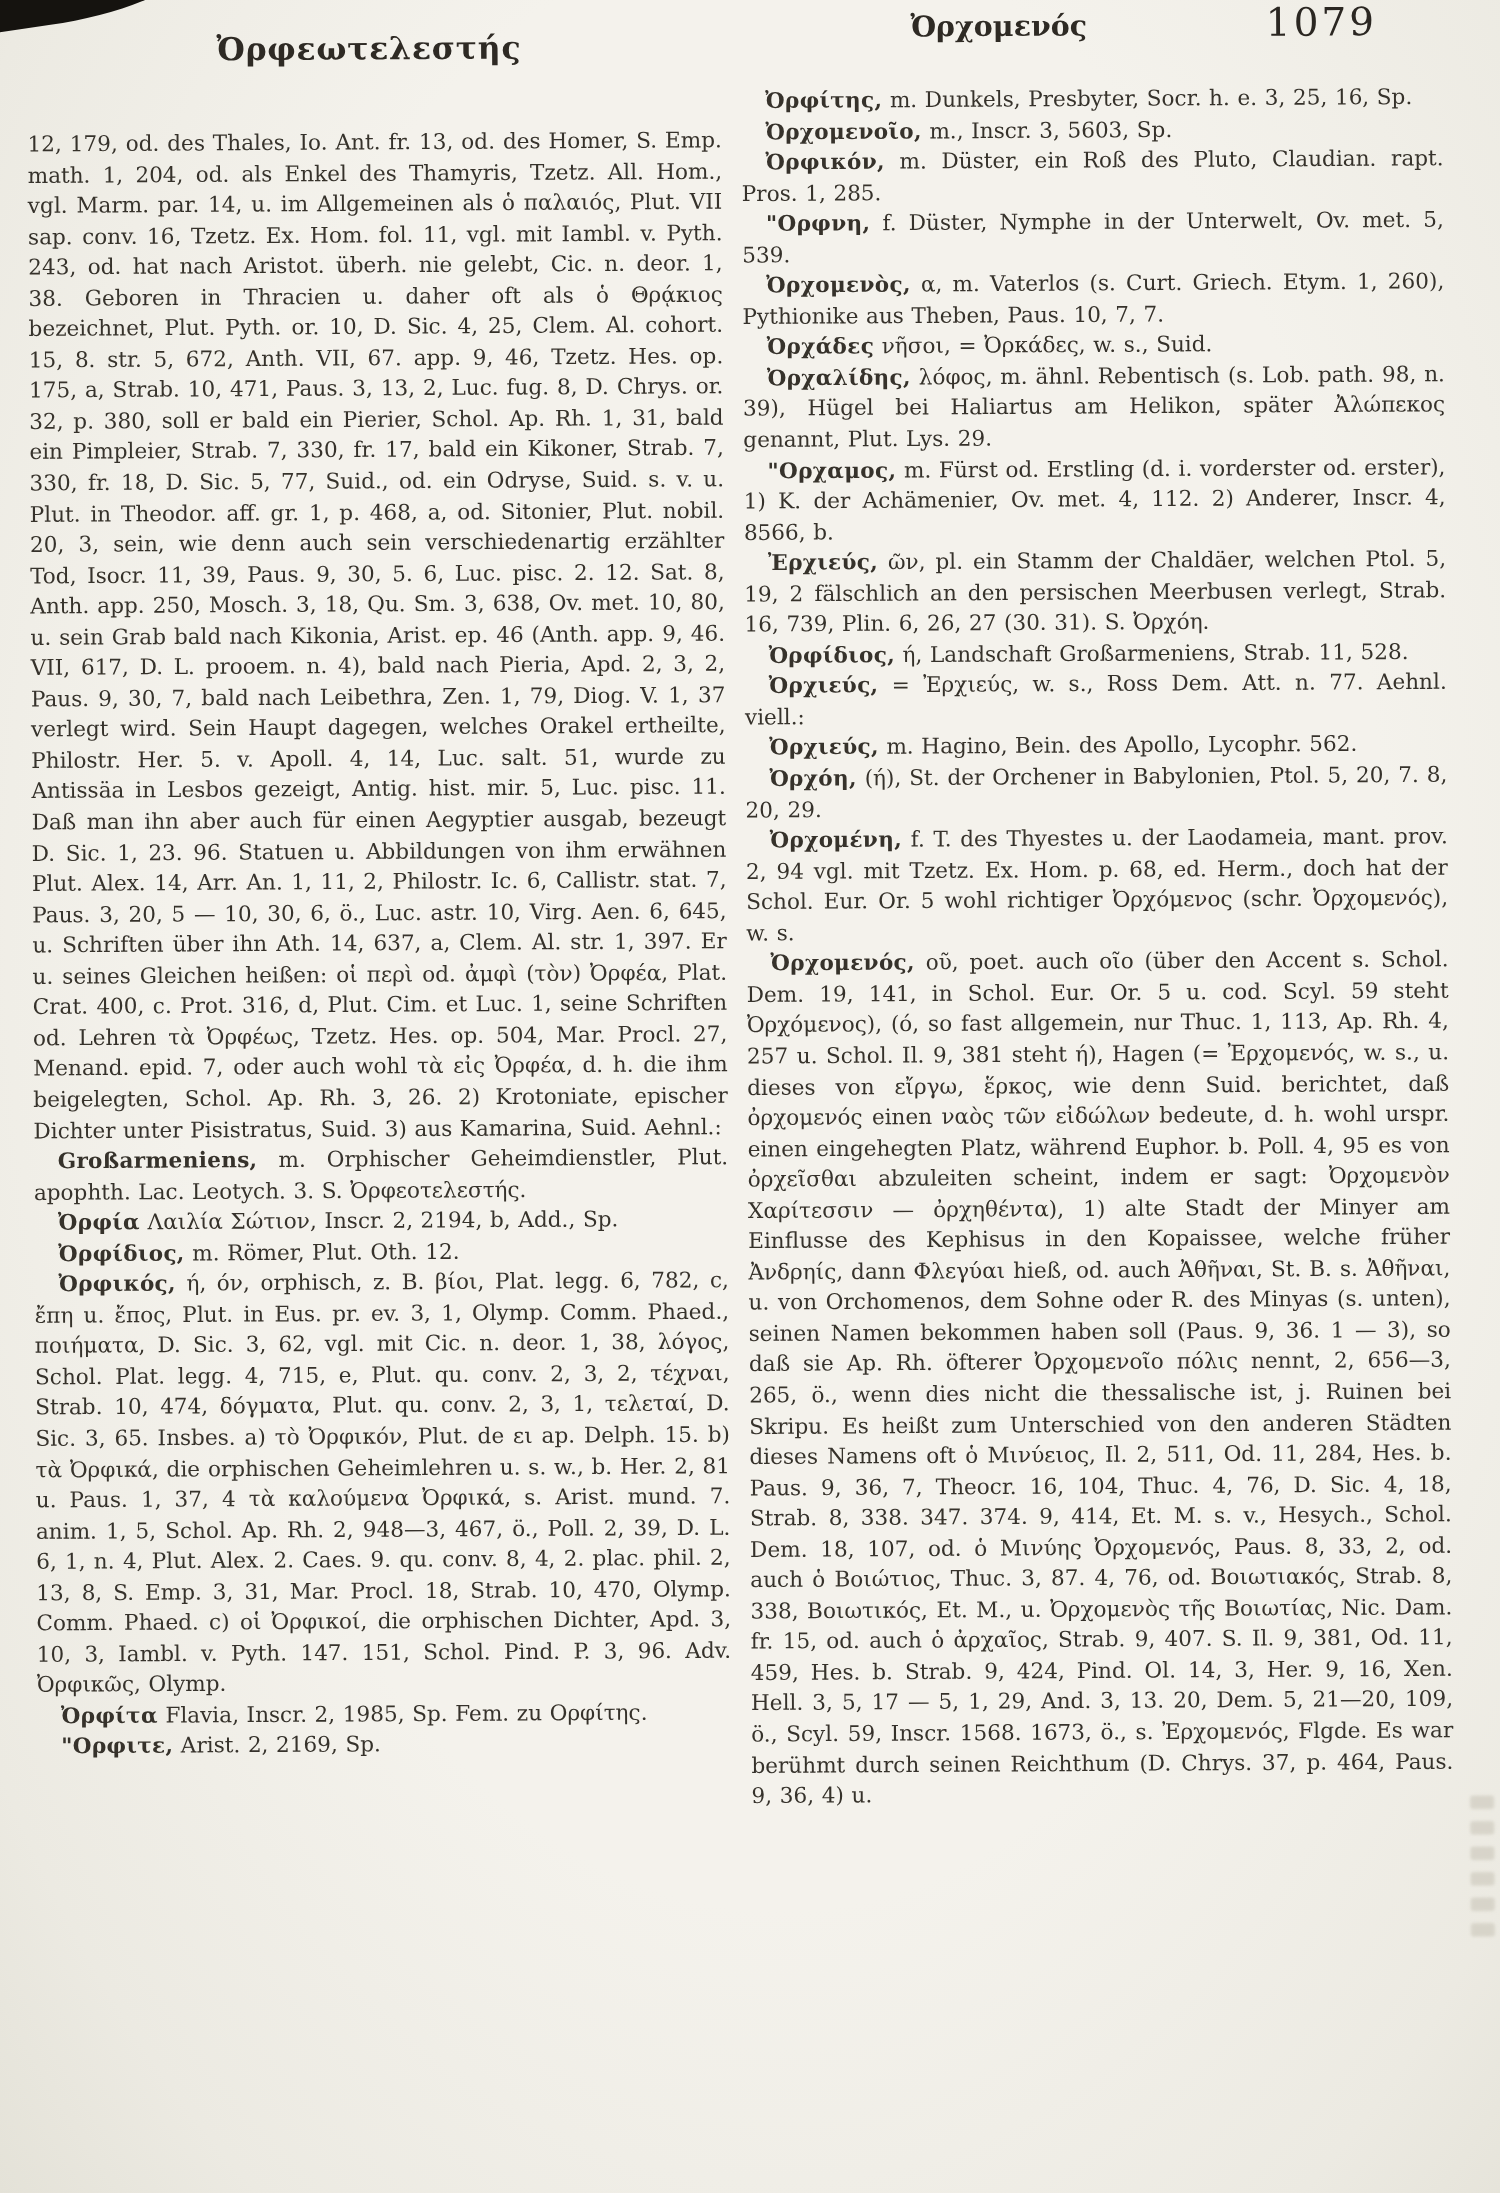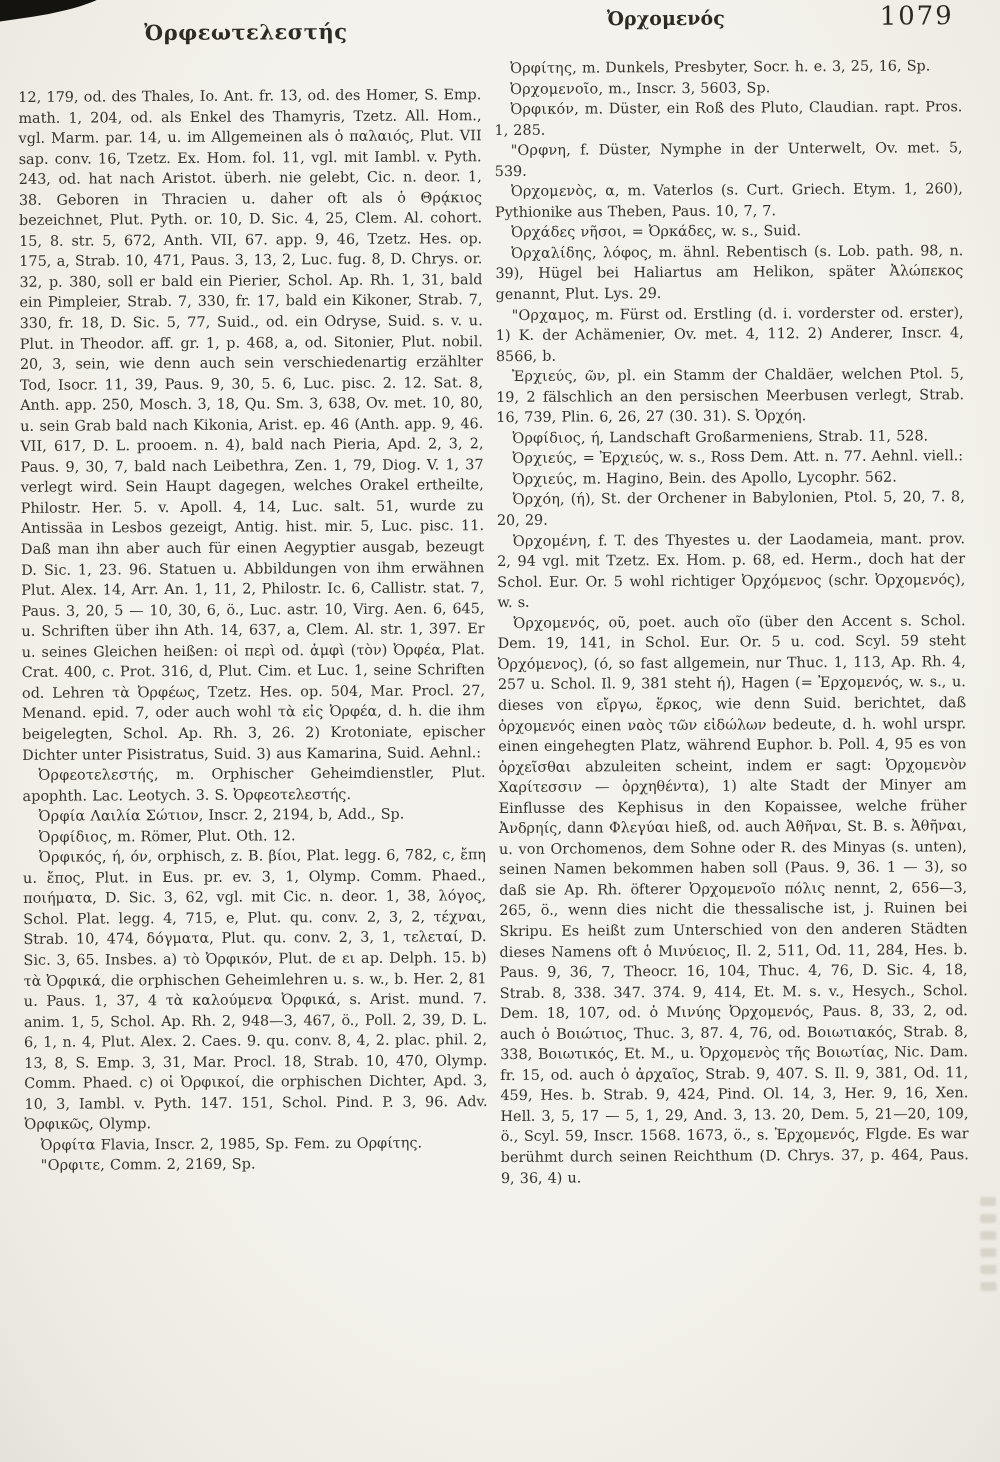--- a/index.html
+++ b/index.html
@@ -54,58 +54,58 @@
   .running-head-right {
     position: absolute;
     left: 505px; top: 8px; width: 330px;
     text-align: center;
     font-size: 19px; font-weight: bold;
     color: #2e2a24;
   }
   .page-number {
     position: absolute;
     left: 848px; top: 3px; width: 110px;
-    text-align: right;
+    text-align: left;
     font-size: 26px;
     letter-spacing: 2px;
     color: #2b2722;
   }
   .col {
     position: absolute;
     text-align: justify;
     font-size: 14.4px;
     line-height: 20.55px;
     word-spacing: 0.5px;
   }
   .col-left  { left: 22px;  top: 84px;  width: 463px; height: 1370px; }
   .col-right { left: 498px; top: 58px;  width: 468px; height: 1396px; }
   p.entry { margin: 0; text-indent: 16px; }
   p.cont  { margin: 0; text-indent: 0; }
-  .headword { font-weight: normal; letter-spacing: 0.2px; }
+  .headword { font-weight: bold; letter-spacing: 0.2px; }
   .col p { overflow-wrap: break-word; }
 </style>
 </head>
 <body>
 
 <div class="page">
 
   <div class="corner-artifact"></div>
 
   <div class="running-head-left">Ὀρφεωτελεστής</div>
   <div class="running-head-right">Ὀρχομενός</div>
   <div class="page-number">1079</div>
 
   <div class="col col-left">
     <p class="cont"><span>12, 179, od. des Thales, Io. Ant. fr. 13, od. des Homer, S. Emp. math. 1, 204, od. als Enkel des Thamyris, Tzetz. All. Hom., vgl. Marm. par. 14, u. im Allgemeinen als ὁ παλαιός, Plut. VII sap. conv. 16, Tzetz. Ex. Hom. fol. 11, vgl. mit Iambl. v. Pyth. 243, od. hat nach Aristot. überh. nie gelebt, Cic. n. deor. 1, 38. Geboren in Thracien u. daher oft als ὁ Θρᾴκιος bezeichnet, Plut. Pyth. or. 10, D. Sic. 4, 25, Clem. Al. cohort. 15, 8. str. 5, 672, Anth. VII, 67. app. 9, 46, Tzetz. Hes. op. 175, a, Strab. 10, 471, Paus. 3, 13, 2, Luc. fug. 8, D. Chrys. or. 32, p. 380, soll er bald ein Pierier, Schol. Ap. Rh. 1, 31, bald ein Pimpleier, Strab. 7, 330, fr. 17, bald ein Kikoner, Strab. 7, 330, fr. 18, D. Sic. 5, 77, Suid., od. ein Odryse, Suid. s. v. u. Plut. in Theodor. aff. gr. 1, p. 468, a, od. Sitonier, Plut. nobil. 20, 3, sein, wie denn auch sein verschiedenartig erzählter Tod, Isocr. 11, 39, Paus. 9, 30, 5. 6, Luc. pisc. 2. 12. Sat. 8, Anth. app. 250, Mosch. 3, 18, Qu. Sm. 3, 638, Ov. met. 10, 80, u. sein Grab bald nach Kikonia, Arist. ep. 46 (Anth. app. 9, 46. VII, 617, D. L. prooem. n. 4), bald nach Pieria, Apd. 2, 3, 2, Paus. 9, 30, 7, bald nach Leibethra, Zen. 1, 79, Diog. V. 1, 37 verlegt wird. Sein Haupt dagegen, welches Orakel ertheilte, Philostr. Her. 5. v. Apoll. 4, 14, Luc. salt. 51, wurde zu Antissäa in Lesbos gezeigt, Antig. hist. mir. 5, Luc. pisc. 11. Daß man ihn aber auch für einen Aegyptier ausgab, bezeugt D. Sic. 1, 23. 96. Statuen u. Abbildungen von ihm erwähnen Plut. Alex. 14, Arr. An. 1, 11, 2, Philostr. Ic. 6, Callistr. stat. 7, Paus. 3, 20, 5 — 10, 30, 6, ö., Luc. astr. 10, Virg. Aen. 6, 645, u. Schriften über ihn Ath. 14, 637, a, Clem. Al. str. 1, 397. Er u. seines Gleichen heißen: οἱ περὶ od. ἀμφὶ (τὸν) Ὀρφέα, Plat. Crat. 400, c. Prot. 316, d, Plut. Cim. et Luc. 1, seine Schriften od. Lehren τὰ Ὀρφέως, Tzetz. Hes. op. 504, Mar. Procl. 27, Menand. epid. 7, oder auch wohl τὰ εἰς Ὀρφέα, d. h. die ihm beigelegten, Schol. Ap. Rh. 3, 26. 2) Krotoniate, epischer Dichter unter Pisistratus, Suid. 3) aus Kamarina, Suid. Aehnl.:</span></p>
-    <p class="entry"><span class="headword">Ὀρφεοτελεστής,</span><span> m. Orphischer Geheimdienstler, Plut. apophth. Lac. Leotych. 3. S. Ὀρφεοτελεστής.</span></p>
+    <p class="entry"><span class="headword">Großarmeniens,</span><span> m. Orphischer Geheimdienstler, Plut. apophth. Lac. Leotych. 3. S. Ὀρφεοτελεστής.</span></p>
     <p class="entry"><span class="headword">Ὀρφία</span><span> Λαιλία Σώτιον, Inscr. 2, 2194, b, Add., Sp.</span></p>
     <p class="entry"><span class="headword">Ὀρφίδιος,</span><span> m. Römer, Plut. Oth. 12.</span></p>
     <p class="entry"><span class="headword">Ὀρφικός,</span><span> ή, όν, orphisch, z. B. βίοι, Plat. legg. 6, 782, c, ἔπη u. ἔπος, Plut. in Eus. pr. ev. 3, 1, Olymp. Comm. Phaed., ποιήματα, D. Sic. 3, 62, vgl. mit Cic. n. deor. 1, 38, λόγος, Schol. Plat. legg. 4, 715, e, Plut. qu. conv. 2, 3, 2, τέχναι, Strab. 10, 474, δόγματα, Plut. qu. conv. 2, 3, 1, τελεταί, D. Sic. 3, 65. Insbes. a) τὸ Ὀρφικόν, Plut. de ει ap. Delph. 15. b) τὰ Ὀρφικά, die orphischen Geheimlehren u. s. w., b. Her. 2, 81 u. Paus. 1, 37, 4 τὰ καλούμενα Ὀρφικά, s. Arist. mund. 7. anim. 1, 5, Schol. Ap. Rh. 2, 948—3, 467, ö., Poll. 2, 39, D. L. 6, 1, n. 4, Plut. Alex. 2. Caes. 9. qu. conv. 8, 4, 2. plac. phil. 2, 13, 8, S. Emp. 3, 31, Mar. Procl. 18, Strab. 10, 470, Olymp. Comm. Phaed. c) οἱ Ὀρφικοί, die orphischen Dichter, Apd. 3, 10, 3, Iambl. v. Pyth. 147. 151, Schol. Pind. P. 3, 96. Adv. Ὀρφικῶς, Olymp.</span></p>
     <p class="entry"><span class="headword">Ὀρφίτα</span><span> Flavia, Inscr. 2, 1985, Sp. Fem. zu Ορφίτης.</span></p>
-    <p class="entry"><span class="headword">"Ορφιτε,</span><span> Comm. 2, 2169, Sp.</span></p>
+    <p class="entry"><span class="headword">"Ορφιτε,</span><span> Arist. 2, 2169, Sp.</span></p>
   </div>
 
   <div class="col col-right">
     <p class="entry"><span class="headword">Ὀρφίτης,</span><span> m. Dunkels, Presbyter, Socr. h. e. 3, 25, 16, Sp.</span></p>
     <p class="entry"><span class="headword">Ὀρχομενοῖο,</span><span> m., Inscr. 3, 5603, Sp.</span></p>
     <p class="entry"><span class="headword">Ὀρφικόν,</span><span> m. Düster, ein Roß des Pluto, Claudian. rapt. Pros. 1, 285.</span></p>
     <p class="entry"><span class="headword">"Ορφνη,</span><span> f. Düster, Nymphe in der Unterwelt, Ov. met. 5, 539.</span></p>
     <p class="entry"><span class="headword">Ὀρχομενὸς,</span><span> α, m. Vaterlos (s. Curt. Griech. Etym. 1, 260), Pythionike aus Theben, Paus. 10, 7, 7.</span></p>
     <p class="entry"><span class="headword">Ὀρχάδες</span><span> νῆσοι, = Ὀρκάδες, w. s., Suid.</span></p>
     <p class="entry"><span class="headword">Ὀρχαλίδης,</span><span> λόφος, m. ähnl. Rebentisch (s. Lob. path. 98, n. 39), Hügel bei Haliartus am Helikon, später Ἀλώπεκος genannt, Plut. Lys. 29.</span></p>

